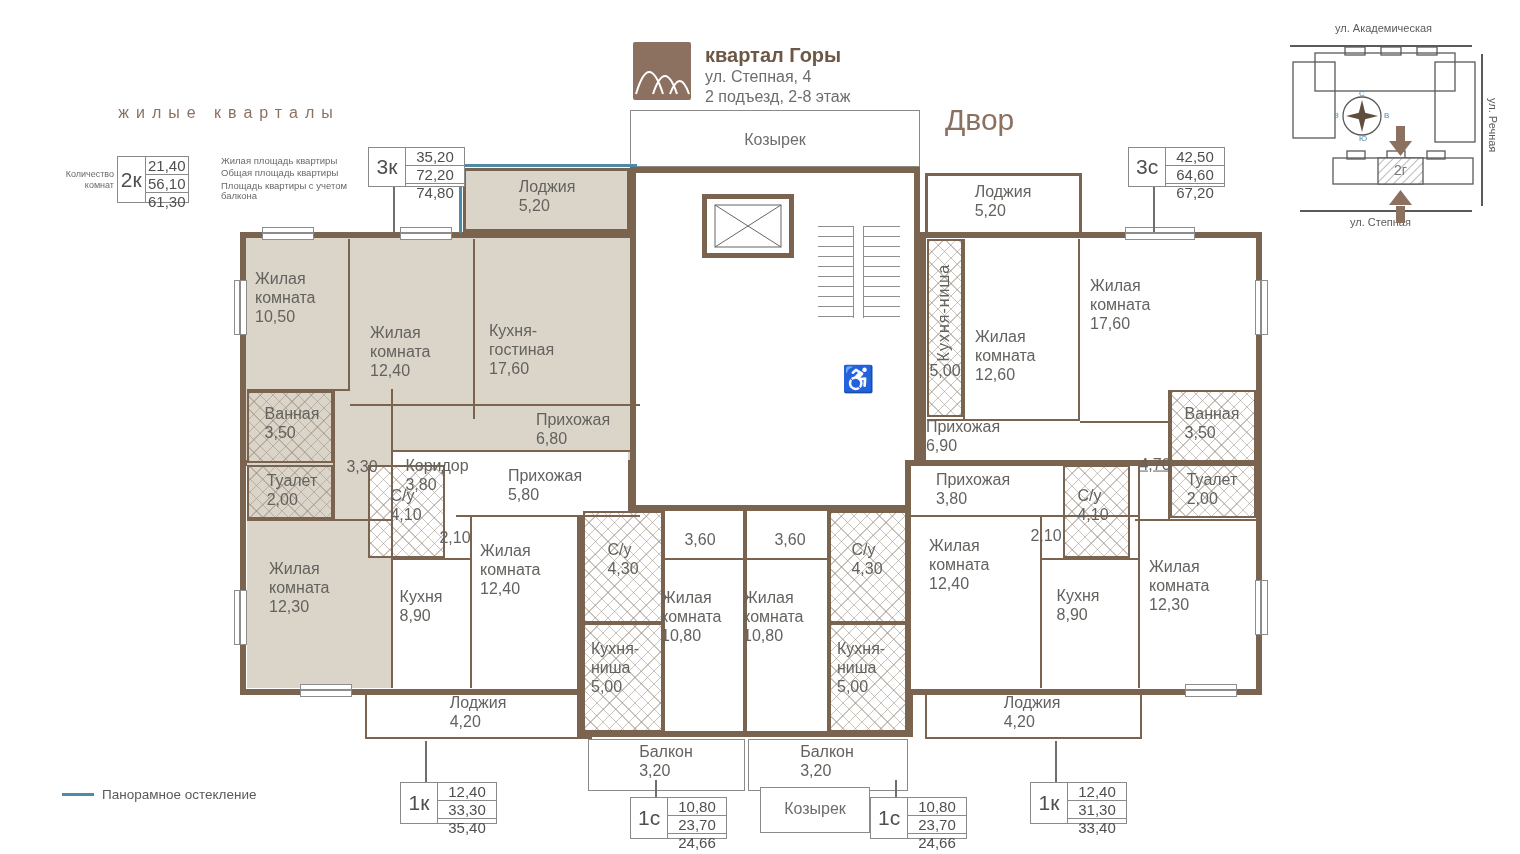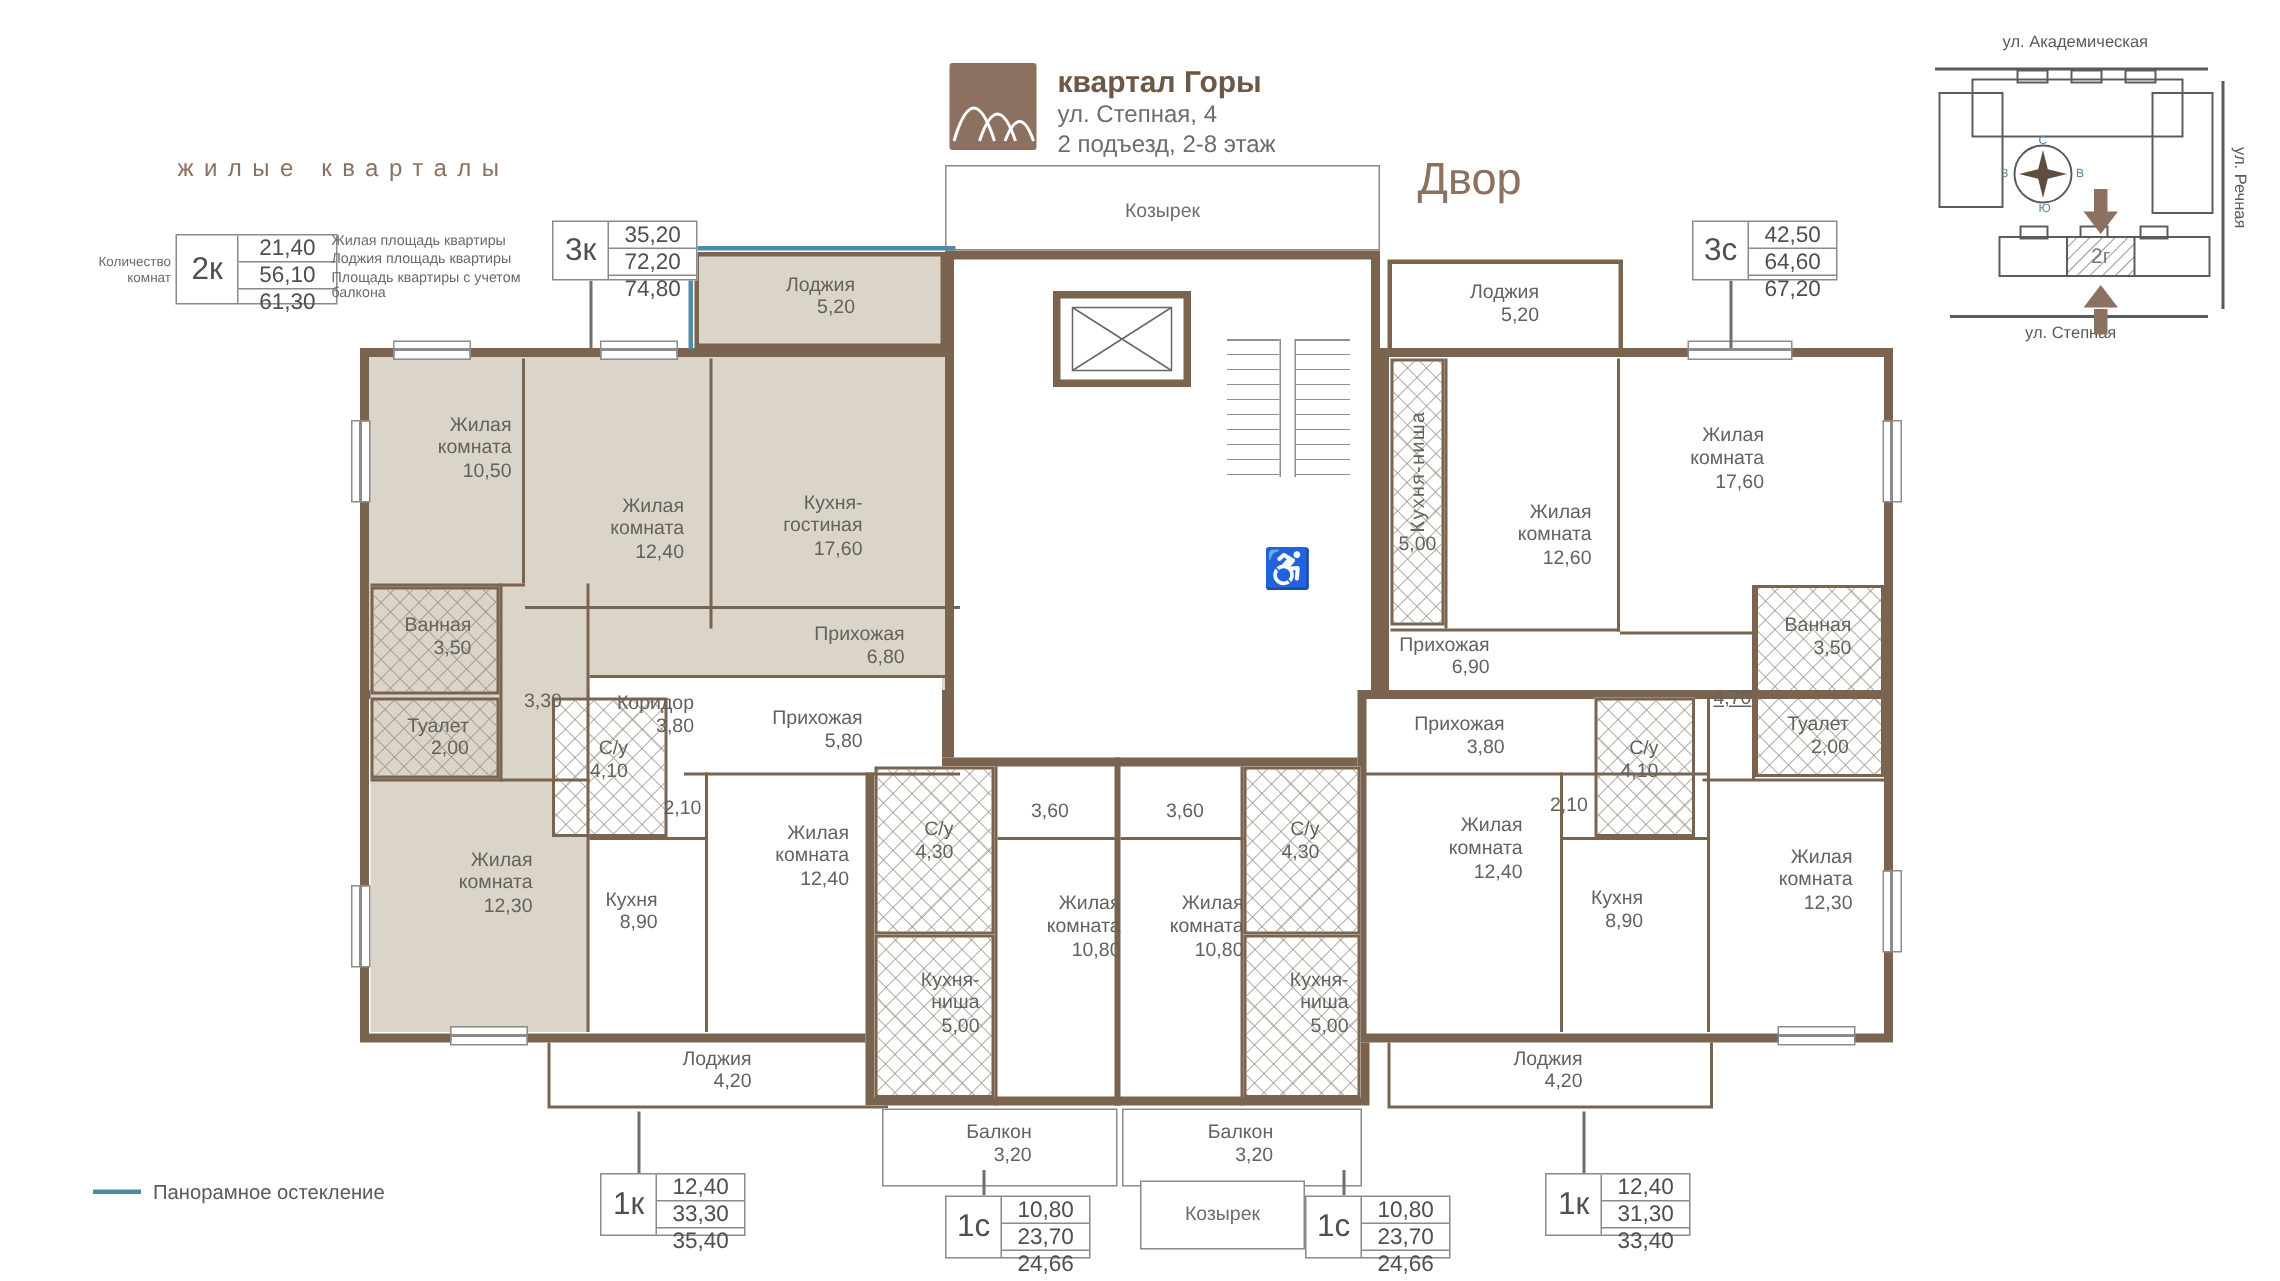--- a/index.html
+++ b/index.html
@@ -17,21 +17,21 @@
   .wet.tanbg{background-color:#dbd4c9;}
   .outbox{position:absolute;box-sizing:border-box;background:#fff;border:3px solid #7a6450;z-index:4;}
   .outbox.tanbg{background:#dbd4c9;}
   .outbox.light{border:1.5px solid #8a8a8a;}
   .glaze{position:absolute;border-top:3px solid #4d8ba6;border-left:3px solid #4d8ba6;z-index:22;pointer-events:none;}
   .winh{position:absolute;height:13px;z-index:20;border:1px solid #8c8c8c;box-sizing:border-box;
         background:linear-gradient(to bottom,#fff 0 4px,#8c8c8c 4px 6px,#fff 6px 13px);}
   .winv{position:absolute;width:13px;z-index:20;border:1px solid #8c8c8c;box-sizing:border-box;
         background:linear-gradient(to right,#fff 0 4px,#8c8c8c 4px 6px,#fff 6px 13px);}
   
-  .rl{position:absolute;transform:translate(-50%,-50%);text-align:right;font-size:13px;
+  .rl{position:absolute;transform:translate(-50%,-50%);text-align:left;font-size:16px;
       color:#63625e;line-height:1.18;z-index:30;white-space:nowrap;}
   .rl .nm{display:block;} .rl .ar{display:block;}
   .rl.w84{width:86px;white-space:normal;}
   .rl.vert .nm{writing-mode:vertical-rl;transform:rotate(180deg);margin:0 auto;letter-spacing:1px;}
   
   .tag{position:absolute;display:flex;background:#fff;border:1px solid #8a8a8a;z-index:40;box-sizing:border-box;}
   .tag .type{width:38%;display:flex;align-items:center;justify-content:center;font-size:21px;color:#4f4f4f;
              border-right:1px solid #8a8a8a;}
   .tag .vals{flex:1;display:flex;flex-direction:column;}
   .tag .vals div{flex:1;display:flex;align-items:center;justify-content:center;font-size:15px;color:#4f4f4f;}
@@ -69,31 +69,31 @@
   .wc-sym{position:absolute;left:842px;top:364px;font-size:26px;color:#6a6a6a;z-index:14;}
 </style>
 </head>
 <body>
 
 <div class="page">
 
   <div class="logo-sub">жилые кварталы</div>
 
   <div class="lg-count">Количество комнат</div>
-  <div class="tag" style="left:117px;top:156px;width:108px;height:47px;">
+  <div class="tag" style="left:117px;top:156px;width:72px;height:47px;">
     <div class="type">2к</div>
     <div class="vals">
       <div>21,40</div>
       <div>56,10</div>
       <div>61,30</div>
     </div>
   </div>
   <div class="lg-labels">
     <div>Жилая площадь квартиры</div>
-    <div>Лоджия площадь квартиры</div>
+    <div>Общая площадь квартиры</div>
     <div style="width:150px;">Площадь квартиры с учетом балкона</div>
   </div>
 
   <div class="bh-icon">
     <svg width="58" height="58" viewBox="0 0 58 58">
       <path d="M3 52 Q16 8 30 52" fill="none" stroke="#fff" stroke-width="2"></path>
       <path d="M20 52 Q32 16 44 52" fill="none" stroke="#fff" stroke-width="2"></path>
       <path d="M37 52 Q47 26 56 52" fill="none" stroke="#fff" stroke-width="2"></path>
     </svg>
   </div>

